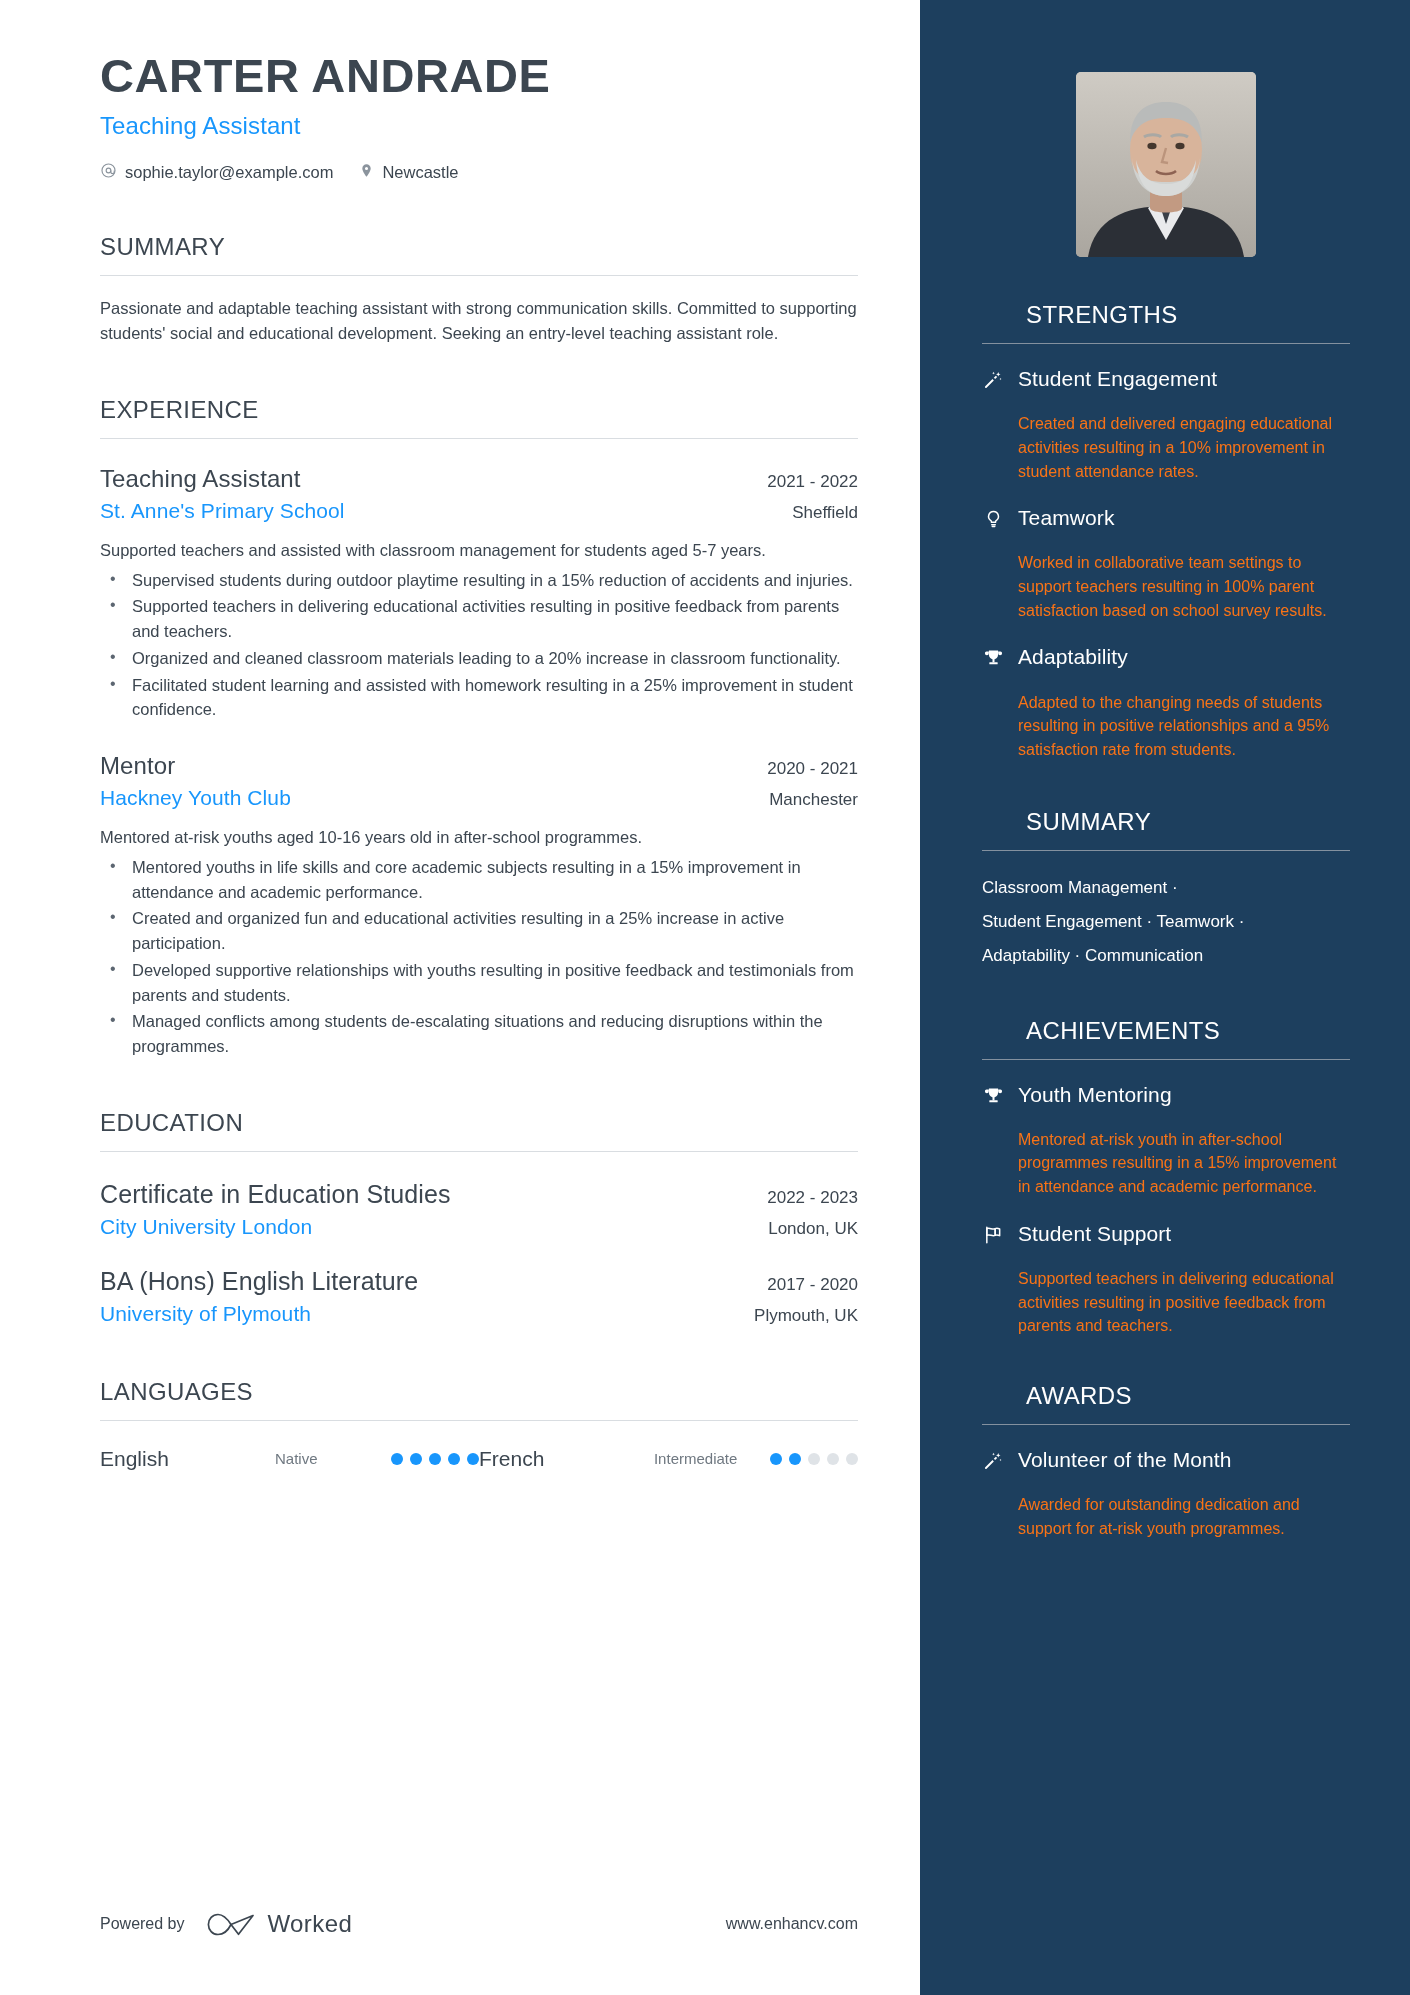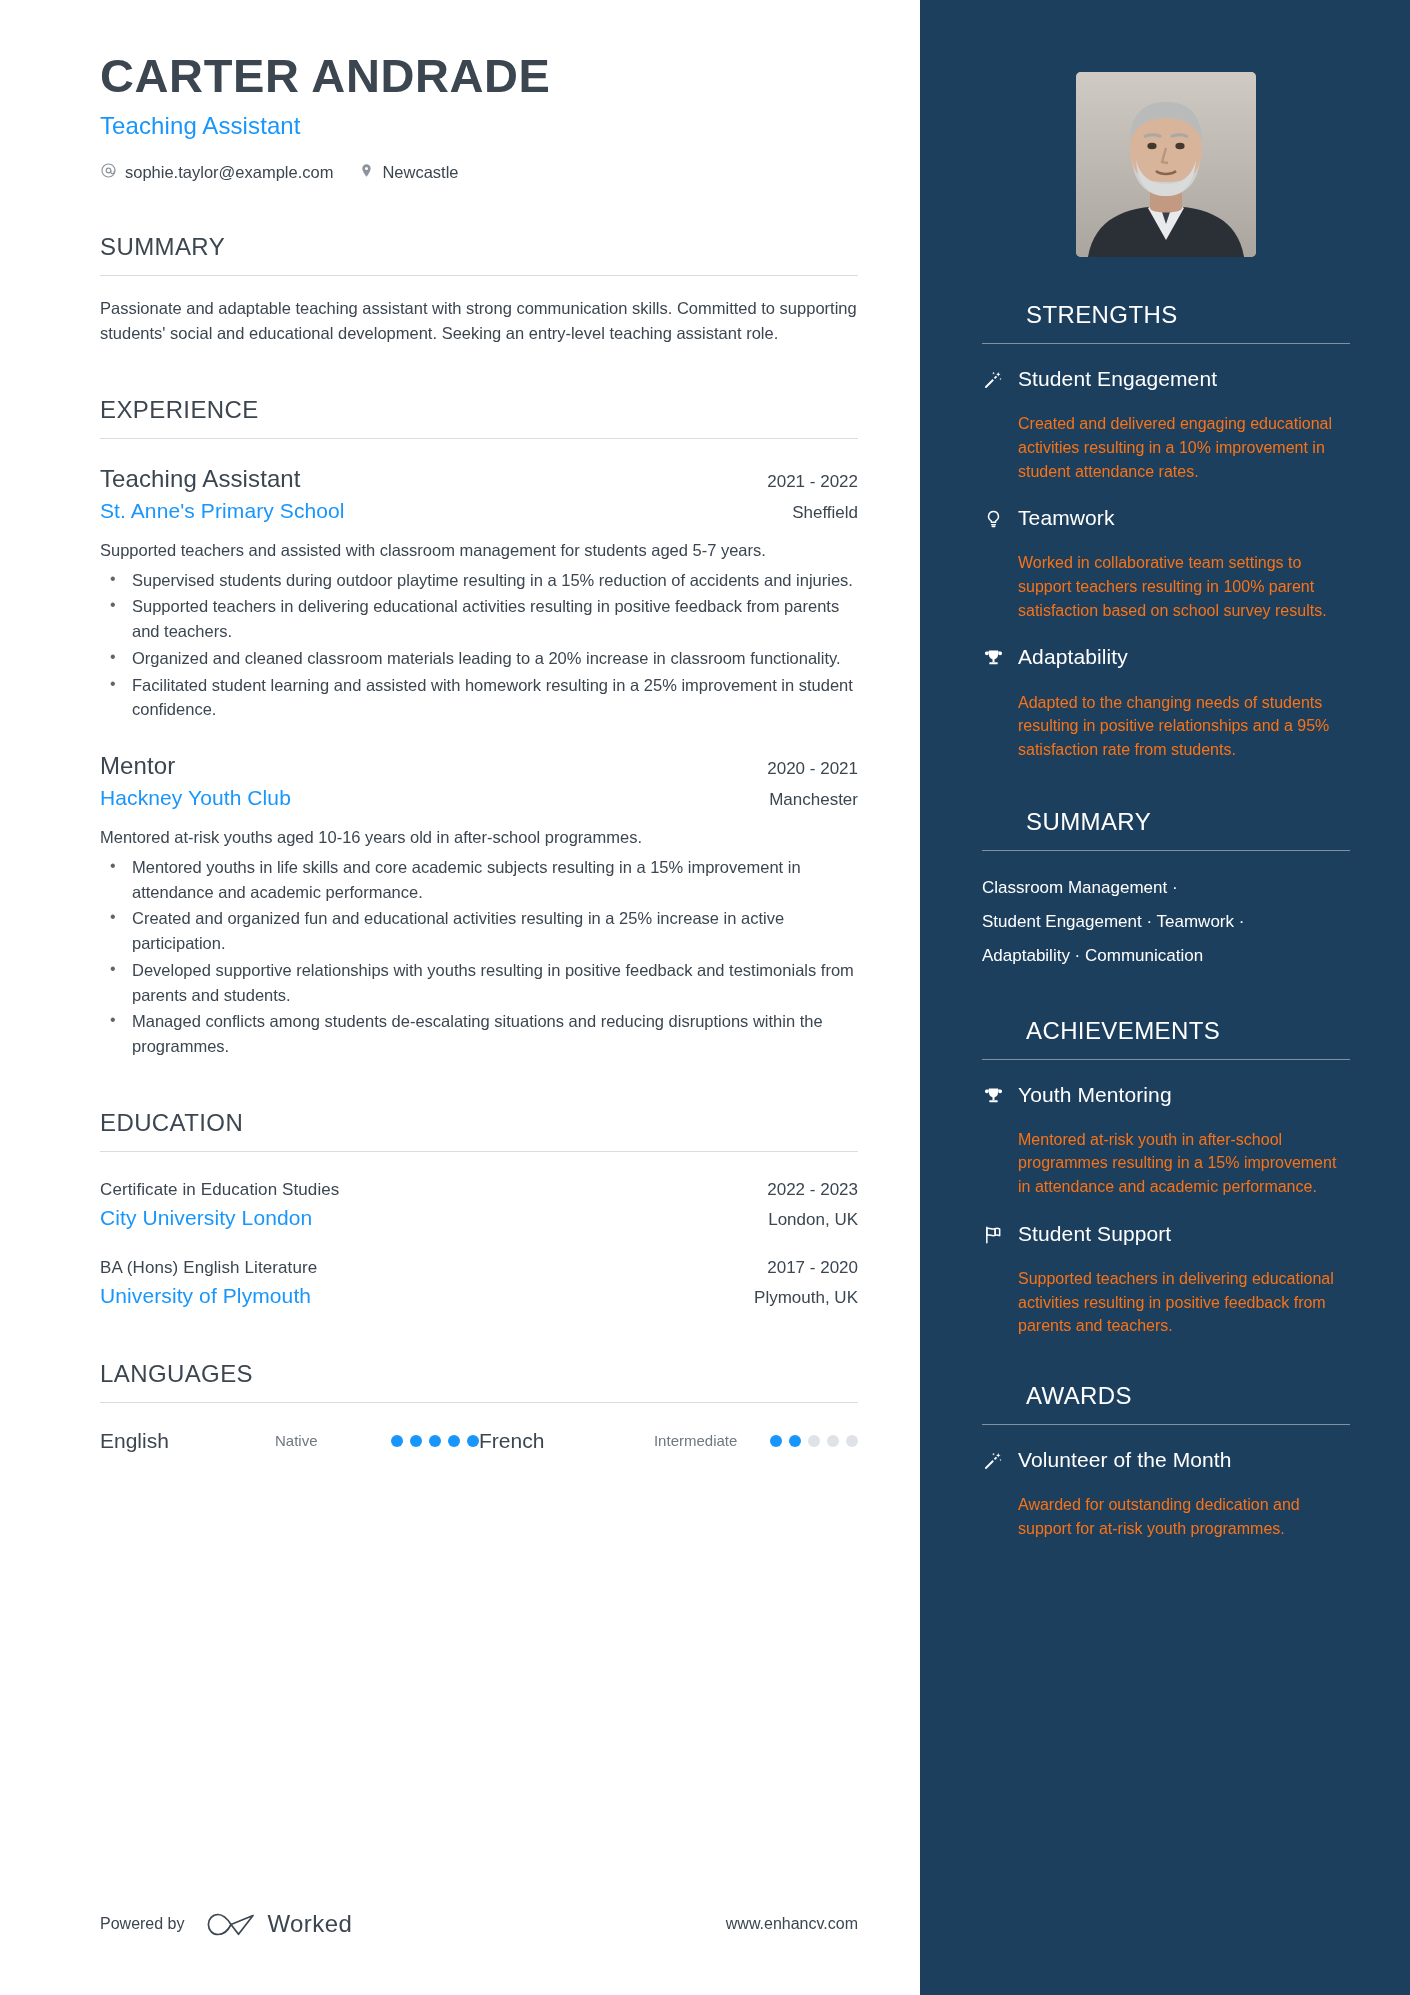--- a/index.html
+++ b/index.html
@@ -119,21 +119,21 @@
   ul.bullets li::before {
     content: "•";
     position: absolute;
     left: 10px;
     top: -1px;
     color: #5c6671;
     font-size: 16px;
   }
 
   .edu-entry { margin-top: 28px; }
-  .edu-entry .entry-title { font-size: 17px; }
+  .edu-entry .entry-title { font-size: 25px; }
   .edu-entry .entry-org { font-size: 21px; }
 
   
   .lang-row {
     display: flex;
     margin-top: 26px;
   }
   .lang-block {
     display: flex;
     align-items: center;

